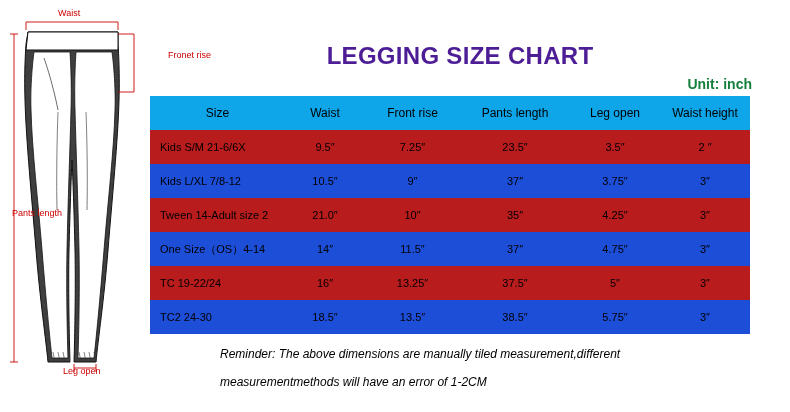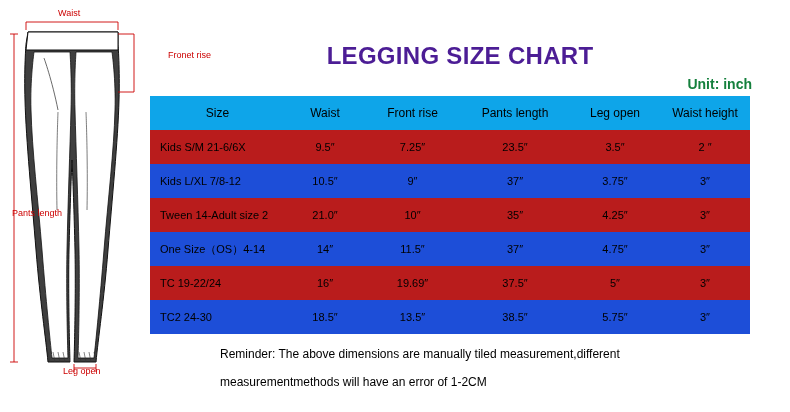--- a/index.html
+++ b/index.html
@@ -104,21 +104,21 @@
 
   #reminder {
     position: absolute;
     left: 70px;
     top: 340px;
     width: 540px;
     font-size: 12px;
     color: #000000;
     line-height: 28px;
   }
-  #reminder div { white-space: nowrap; }
+  #reminder div { white-space: nowrap; font-style: italic; }
 </style>
 </head>
 <body>
 
 <div id="page">
 
   <div id="illustration">
     <svg width="150" height="412" viewBox="0 0 150 412" xmlns="http://www.w3.org/2000/svg">
 
       <g>
@@ -222,21 +222,21 @@
           <td class="label-cell">One Size（OS）4-14</td>
           <td>14″</td>
           <td>11.5″</td>
           <td>37″</td>
           <td>4.75″</td>
           <td>3″</td>
         </tr>
         <tr class="odd">
           <td class="label-cell">TC 19-22/24</td>
           <td>16″</td>
-          <td>19.69″</td>
+          <td>13.25″</td>
           <td>37.5″</td>
           <td>5″</td>
           <td>3″</td>
         </tr>
         <tr class="even">
           <td class="label-cell">TC2 24-30</td>
           <td>18.5″</td>
           <td>13.5″</td>
           <td>38.5″</td>
           <td>5.75″</td>

